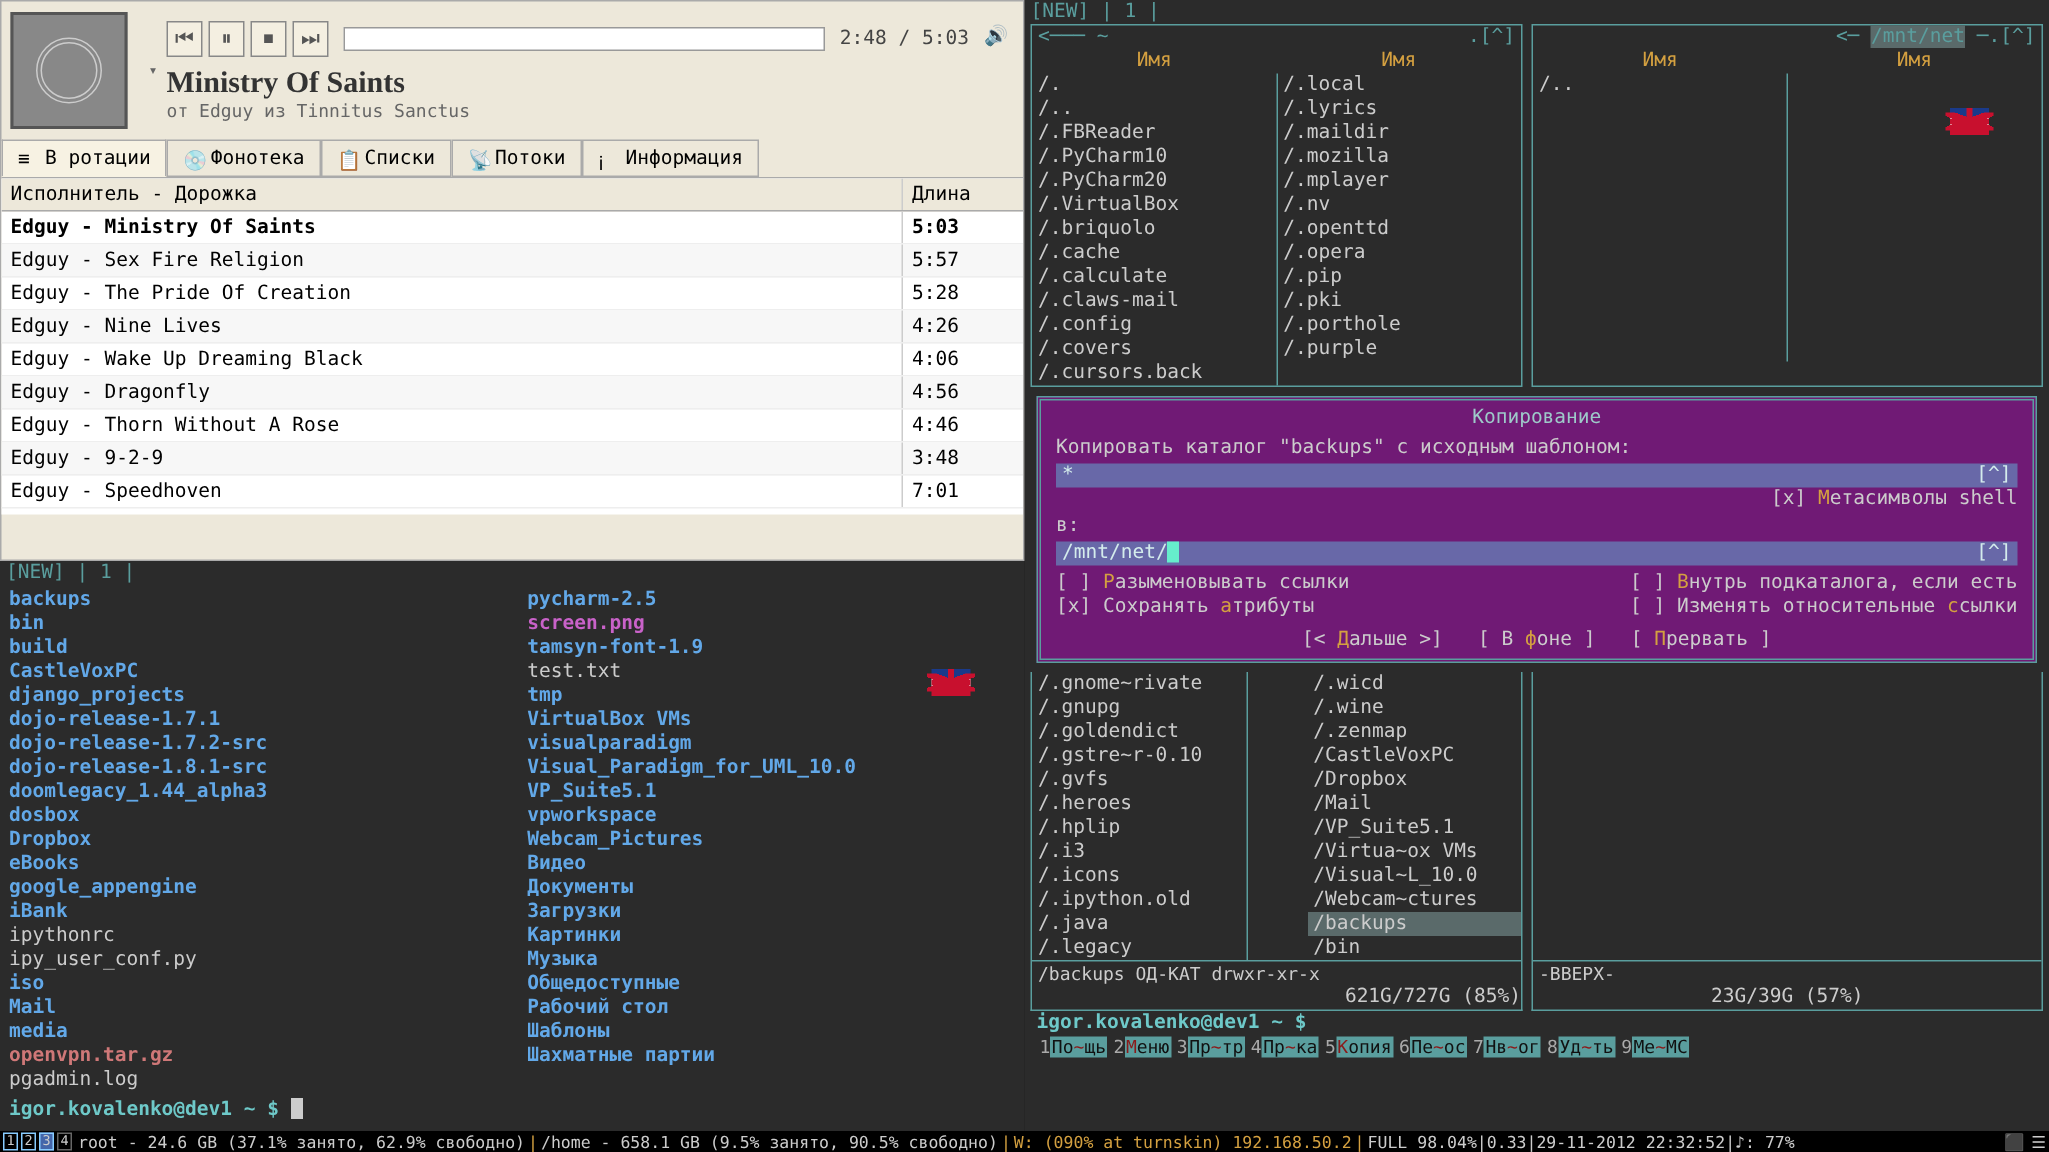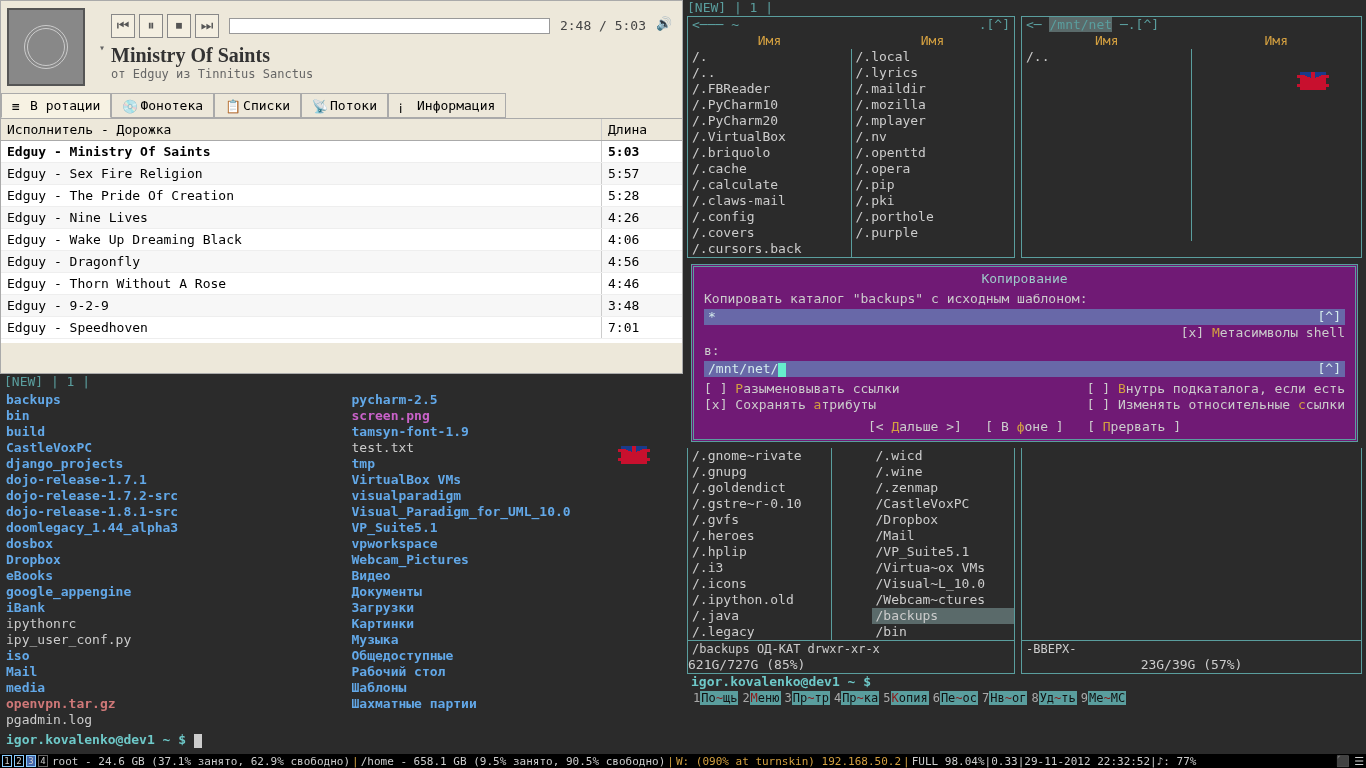--- a/index.html
+++ b/index.html
@@ -300,21 +300,21 @@
               <div class="mc-cell">/.opera</div>
               <div class="mc-cell">/.pip</div>
               <div class="mc-cell">/.pki</div>
               <div class="mc-cell">/.porthole</div>
               <div class="mc-cell">/.purple</div>
             </div>
         </div>
       </div>
 
       <div class="mc-panel">
-        <div style="display:flex; justify-content:flex-start; color:#5a9e9e; padding:0 4px;">
+        <div style="display:flex; justify-content:flex-end; color:#5a9e9e; padding:0 4px;">
           <span><span>&lt;─ </span><span style="background:#5a6a6a;">/mnt/net</span><span> ─</span></span>
             <span>.[^]</span>
         </div>
         <div class="mc-panel-header">
             <div class="mc-col">Имя</div>
             <div class="mc-col">Имя</div>
           </div>
         <div style="display:flex; min-height:192px;">
           <div style="flex:1;border-right:1px solid #5a9e9e;" id="mc-right-c1">
               <div class="mc-cell">/..</div>
@@ -380,21 +380,21 @@
               <div class="mc-cell">/Virtua~ox VMs</div>
               <div class="mc-cell">/Visual~L_10.0</div>
               <div class="mc-cell">/Webcam~ctures</div>
               <div class="mc-cell mc-sel">/backups</div>
               <div class="mc-cell">/bin</div>
             </div>
         </div>
         <div class="mc-status">
           <span>/backups     ОД-КАТ drwxr-xr-x</span>
         </div>
-        <div style="text-align:left; color:#ccc;">621G/727G (85%)</div>
+        <div style="text-align:right; color:#ccc;">621G/727G (85%)</div>
       </div>
       <div class="mc-panel" style="border-top:none;">
         <div style="min-height:192px;"></div>
         <div class="mc-status">
           <span>-ВВЕРХ-</span>
         </div>
         <div style="text-align:center; color:#ccc;">23G/39G (57%)</div>
       </div>
     </div>
 

